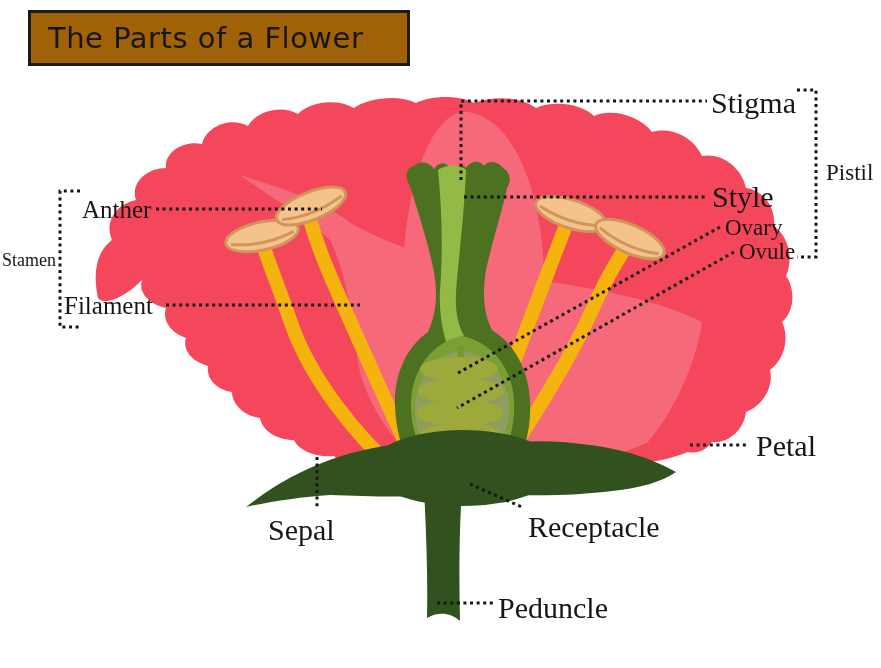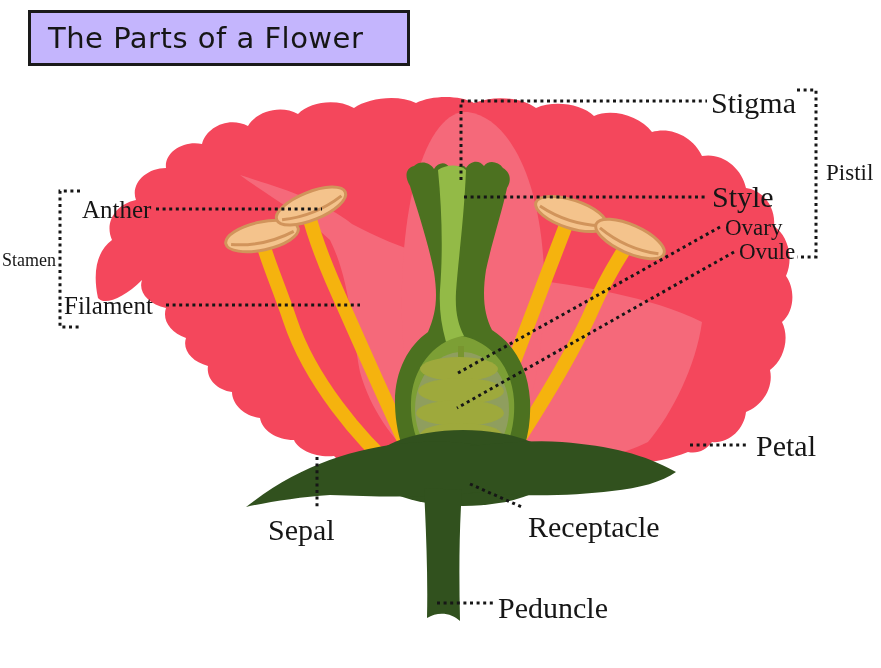--- a/index.html
+++ b/index.html
@@ -1,20 +1,20 @@
 <!DOCTYPE html>
 <html><head>
 <meta charset="utf-8">
 <style>
   html,body{margin:0;padding:0;background:#ffffff;}
   #stage{position:relative;width:881px;height:668px;background:#ffffff;overflow:hidden;
          font-family:"Liberation Serif","DejaVu Serif",serif;}
   #art{position:absolute;left:0;top:0;}
   #title-box{position:absolute;left:28px;top:10px;width:382px;height:56px;
-             border:3px solid #1a1a1a;background:#c4b5fd;display:flex;align-items:center;
+             border:3px solid #1a1a1a;background:#a16207;display:flex;align-items:center;
              box-sizing:border-box;}
   #title-box span{font-family:"DejaVu Sans","Liberation Sans",sans-serif;
                   font-size:29px;color:#161616;padding-left:17px;letter-spacing:0.5px;white-space:nowrap;}
   text{fill:#161616;}
   .lbl-big{font-size:30px;}
   .lbl-med{font-size:25px;}
   .lbl-sm{font-size:23px;}
   .lbl-xs{font-size:18px;}
 </style>
 </head>

